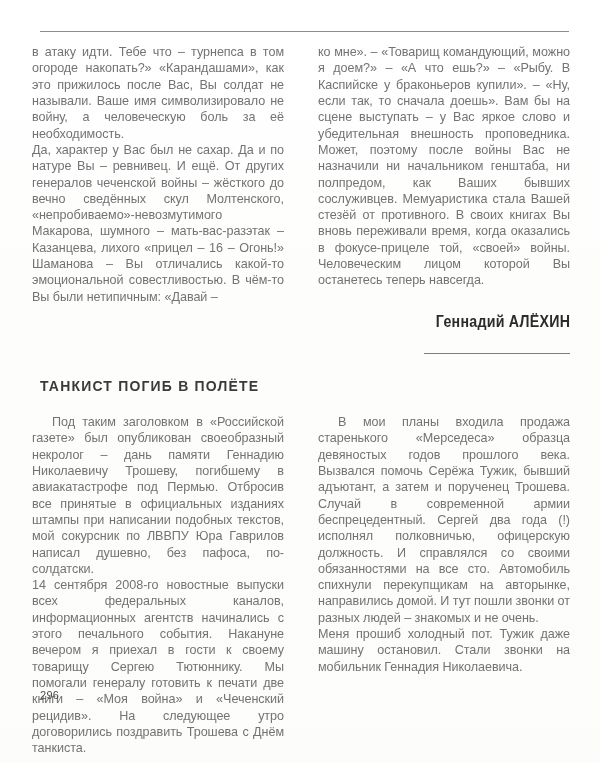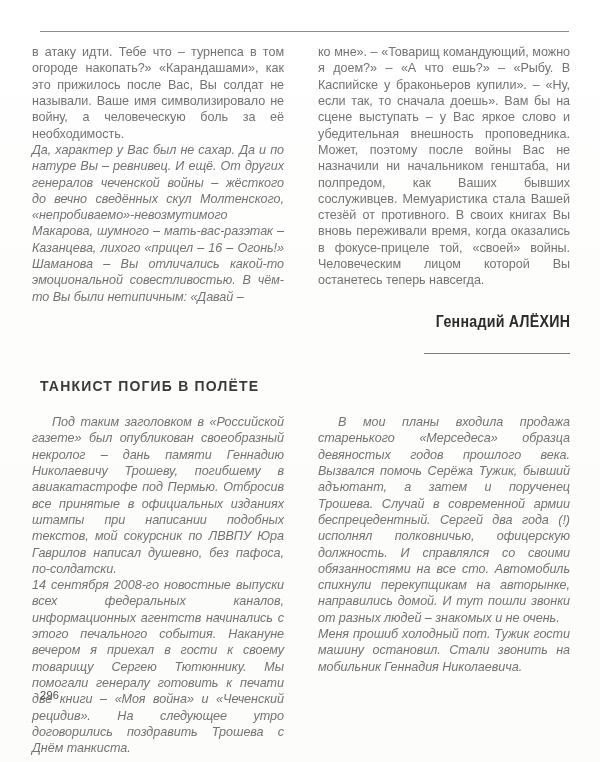--- a/index.html
+++ b/index.html
@@ -63,21 +63,20 @@
     text-justify: inter-word;
     letter-spacing: -0.05px;
     color: #737373;
     -webkit-font-smoothing: antialiased;
   }
   p.body + p.body {
     text-indent: 0;
   }
   p.indent {
     text-indent: 20px;
-    font-style: italic;
   }
 
   
   .signature-wrap {
     position: absolute;
     top: 312px;
     left: 0;
     width: 538px;
     text-align: right;
   }
@@ -152,19 +151,19 @@
 
   <div class="article-heading">ТАНКИСТ ПОГИБ В ПОЛЁТЕ</div>
 
   <div class="cols block-lower">
     <div class="col">
       <p class="body indent">Под таким заголовком в «Российской газете» был опубликован своеобразный некролог – дань памяти Геннадию Николаевичу Трошеву, погибшему в авиакатастрофе под Пермью. Отбросив все принятые в официальных изданиях штампы при написании подобных текстов, мой сокурсник по ЛВВПУ Юра Гаврилов написал душевно, без пафоса, по-солдатски.</p>
       <p class="body indent">14 сентября 2008-го новостные выпуски всех федеральных каналов, информационных агентств начинались с этого печального события. Накануне вечером я приехал в гости к своему товарищу Сергею Тютюннику. Мы помогали генералу готовить к печати две книги – «Моя война» и «Чеченский рецидив». На следующее утро договорились поздравить Трошева с Днём танкиста.</p>
     </div>
     <div class="col">
       <p class="body indent">В мои планы входила продажа старенького «Мерседеса» образца девяностых годов прошлого века. Вызвался помочь Серёжа Тужик, бывший адъютант, а затем и порученец Трошева. Случай в современной армии беспрецедентный. Сергей два года (!) исполнял полковничью, офицерскую должность. И справлялся со своими обязанностями на все сто. Автомобиль спихнули перекупщикам на авторынке, направились домой. И тут пошли звонки от разных людей – знакомых и не очень.</p>
-      <p class="body indent">Меня прошиб холодный пот. Тужик гости машину остановил. Стали звонить на мобильник Геннадия Николаевича.</p>
+      <p class="body indent">Меня прошиб холодный пот. Тужик даже машину остановил. Стали звонки на мобильник Геннадия Николаевича.</p>
     </div>
   </div>
 
   <div class="folio">296</div>
 
 </div>
 
 </body></html>

